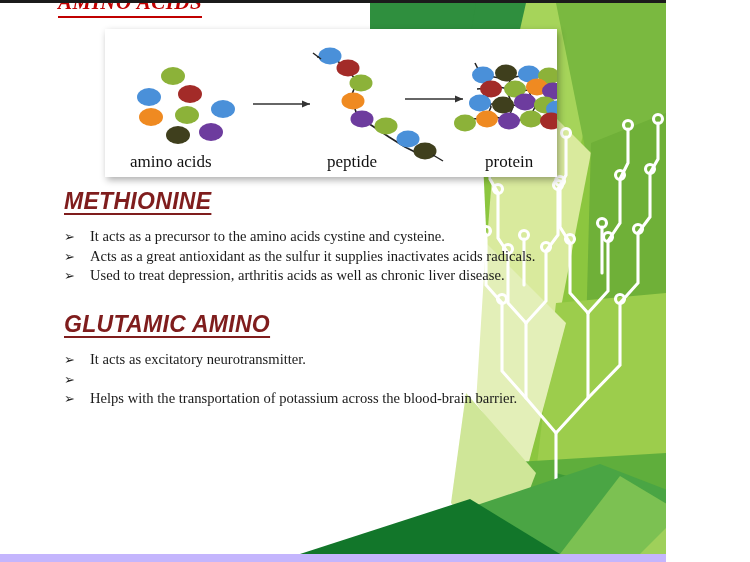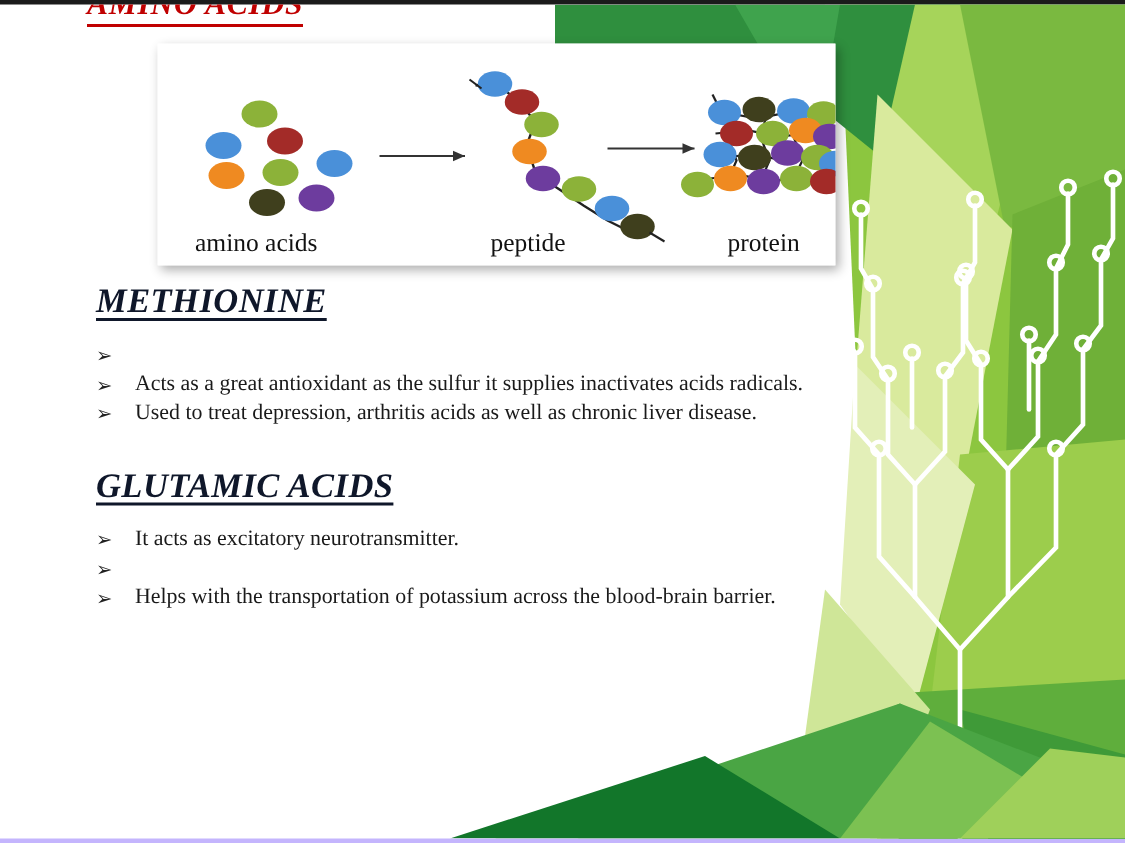--- a/index.html
+++ b/index.html
@@ -1,19 +1,19 @@
 <!DOCTYPE html>
 <html><head>
 <meta charset="utf-8">
 <style>
   html,body{margin:0;padding:0;background:#fff;}
   body{width:750px;height:562px;overflow:hidden;font-family:"Liberation Serif",serif;}
 
-  .slide{position:relative;width:750px;height:562px;background:#ffffff;overflow:hidden;
-         border-top:3px solid #1b1b1b;border-bottom:3px solid #c4b5fd;box-sizing:border-box;}
+  .slide{position:relative;width:666px;height:562px;background:#ffffff;overflow:hidden;
+         border-top:3px solid #1b1b1b;border-bottom:8px solid #c4b5fd;box-sizing:border-box;}
 
   
   .art{position:absolute;top:0;right:0;width:260px;height:562px;overflow:hidden;pointer-events:none;}
   .art svg{display:block;width:260px;height:562px;}
 
   .art-bottom{position:absolute;left:0;bottom:0;width:750px;height:150px;overflow:hidden;pointer-events:none;}
   .art-bottom svg{display:block;width:750px;height:150px;}
 
   .art-top{position:absolute;left:370px;top:0;width:380px;height:70px;overflow:hidden;pointer-events:none;}
   .art-top svg{display:block;width:380px;height:70px;}
@@ -22,22 +22,22 @@
   .top-heading{position:absolute;left:58px;top:-13px;font-size:21px;font-weight:bold;font-style:italic;
                color:#C00000;letter-spacing:.5px;font-family:"Liberation Serif",serif;
                border-bottom:2px solid #C00000;padding-bottom:1px;}
 
   
   .diagram{position:absolute;left:105px;top:26px;width:452px;height:148px;background:#fff;
            box-shadow:2px 3px 7px rgba(0,0,0,.32);}
   .diagram svg{display:block;width:452px;height:148px;}
 
   
-  .sec-title{position:absolute;font-family:Liberation Serif, serif;font-style:italic;font-weight:bold;
-             color:#0f172a;font-size:23px;letter-spacing:.3px;text-decoration:underline;
+  .sec-title{position:absolute;font-family:Liberation Sans, sans-serif;font-style:italic;font-weight:bold;
+             color:#7f1d1d;font-size:23px;letter-spacing:.3px;text-decoration:underline;
              text-underline-offset:4px;}
   #t-meth{left:64px;top:185px;}
   #t-glut{left:64px;top:308px;}
 
   
   .blist{position:absolute;left:64px;list-style:none;margin:0;padding:0;}
   #l-meth{top:224px;}
   #l-glut{top:347px;}
   .blist li{display:flex;align-items:flex-start;font-family:"Liberation Serif",serif;
             font-size:14.6px;color:#1a1a1a;line-height:19.5px;white-space:nowrap;}
@@ -219,32 +219,33 @@
       <text x="25" y="138" font-family="Liberation Serif, serif" font-size="17" fill="#111">amino acids</text>
       <text x="222" y="138" font-family="Liberation Serif, serif" font-size="17" fill="#111">peptide</text>
       <text x="380" y="138" font-family="Liberation Serif, serif" font-size="17" fill="#111">protein</text>
     </svg>
   </div>
 
   <div class="sec-title" id="t-meth">METHIONINE</div>
   <ul class="blist" id="l-meth">
     <li>
       <span class="bullet">➢</span>
+      <span>It acts as a precursor to the amino acids cystine and cysteine.</span>
     </li>
     <li>
       <span class="bullet">➢</span>
       <span>Acts as a great antioxidant as the sulfur it supplies inactivates acids radicals.</span>
     </li>
     <li>
       <span class="bullet">➢</span>
       <span>Used to treat depression, arthritis acids as well as chronic liver disease.</span>
     </li>
   </ul>
 
-  <div class="sec-title" id="t-glut">GLUTAMIC ACIDS</div>
+  <div class="sec-title" id="t-glut">GLUTAMIC AMINO</div>
   <ul class="blist" id="l-glut">
     <li>
       <span class="bullet">➢</span>
       <span>It acts as excitatory neurotransmitter.</span>
     </li>
     <li>
       <span class="bullet">➢</span>
     </li>
     <li>
       <span class="bullet">➢</span>

